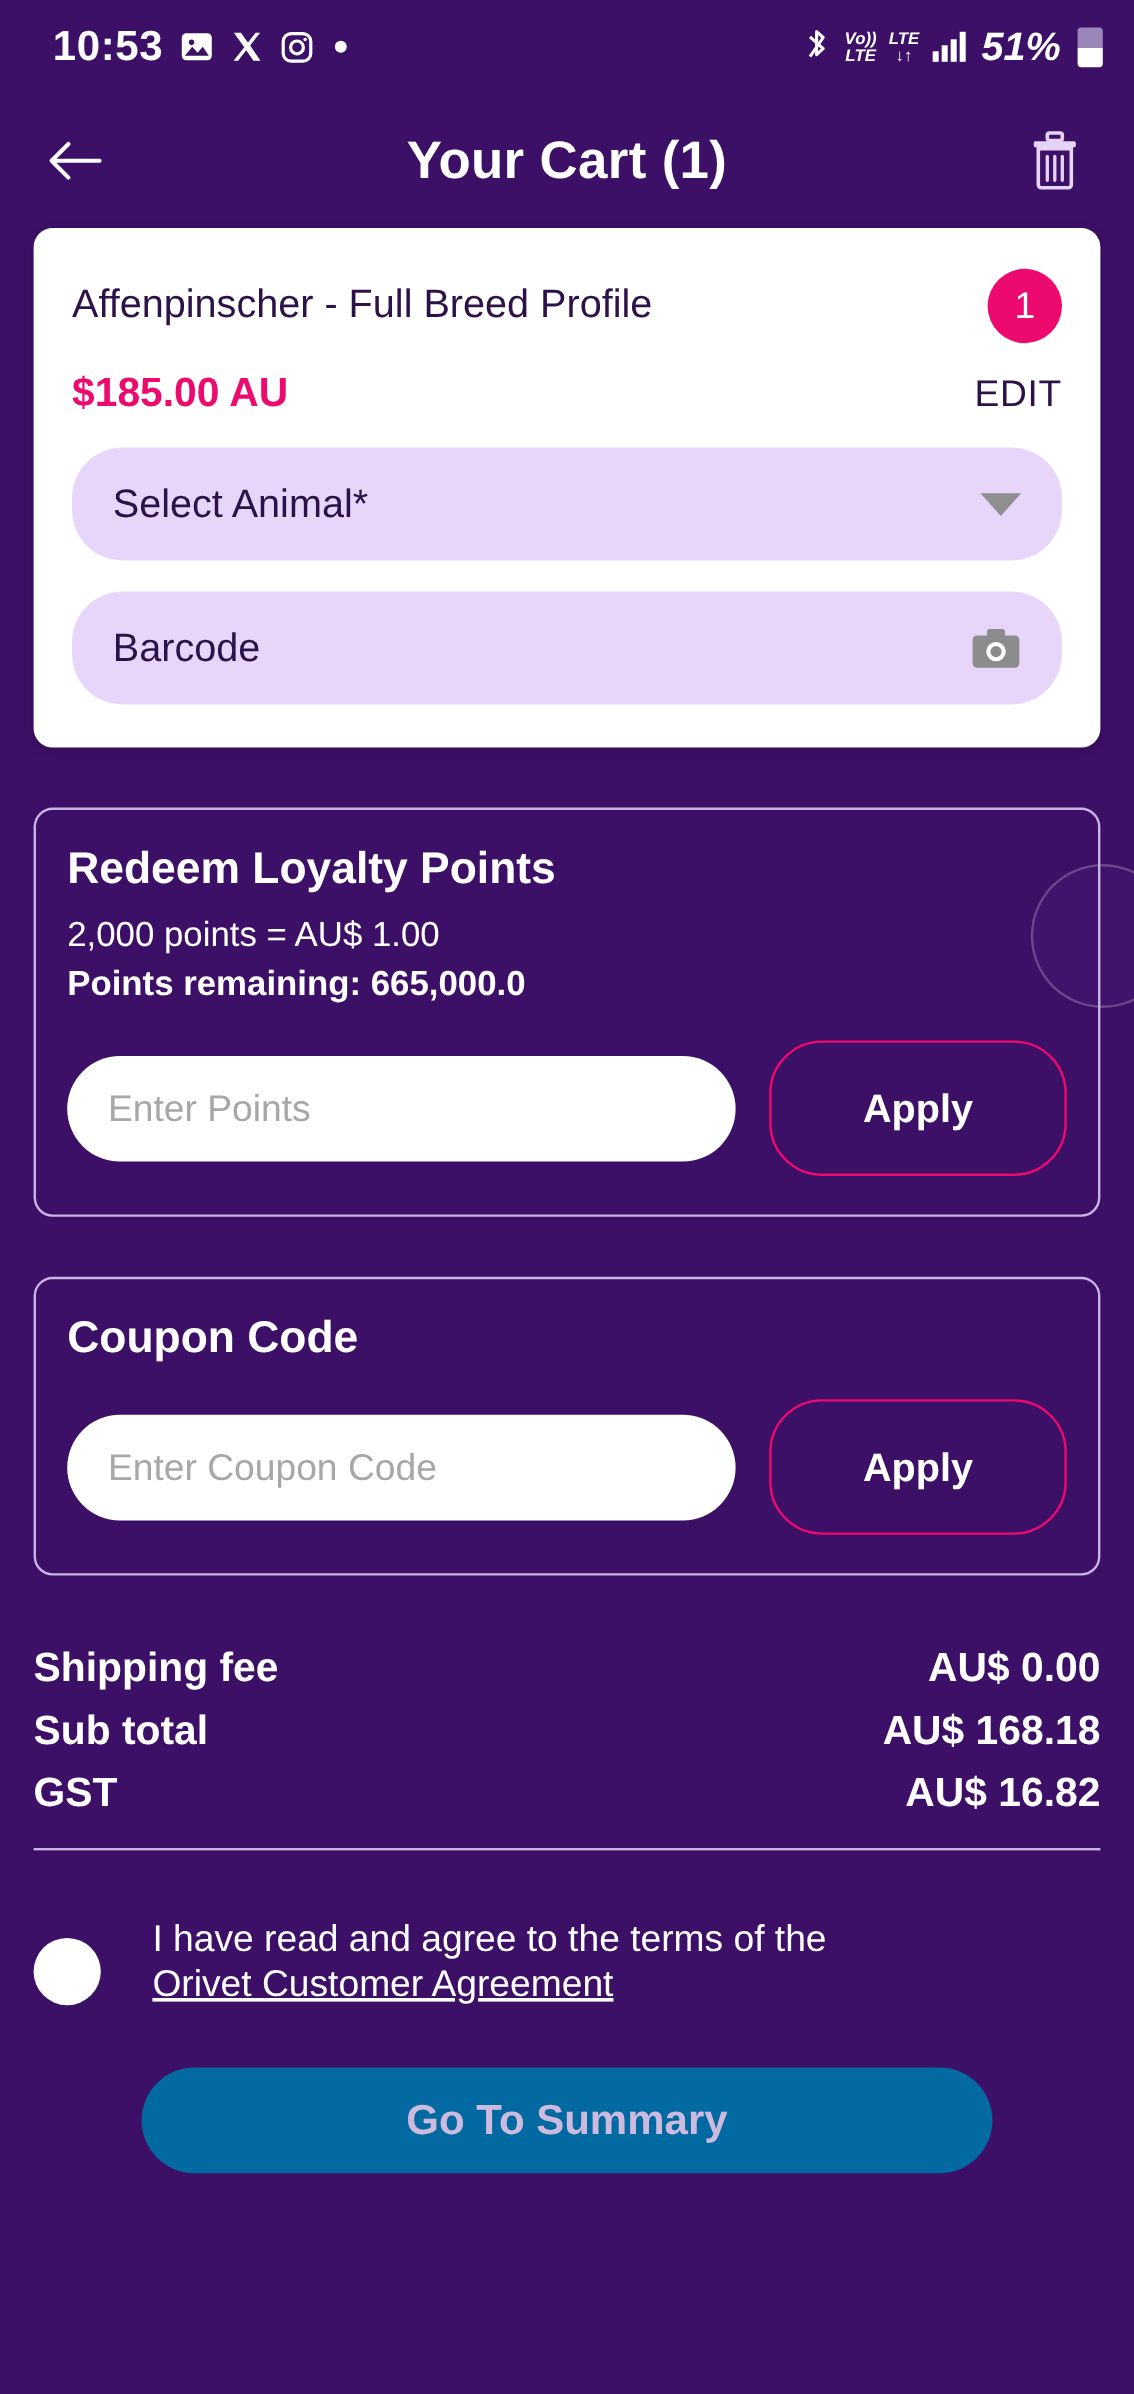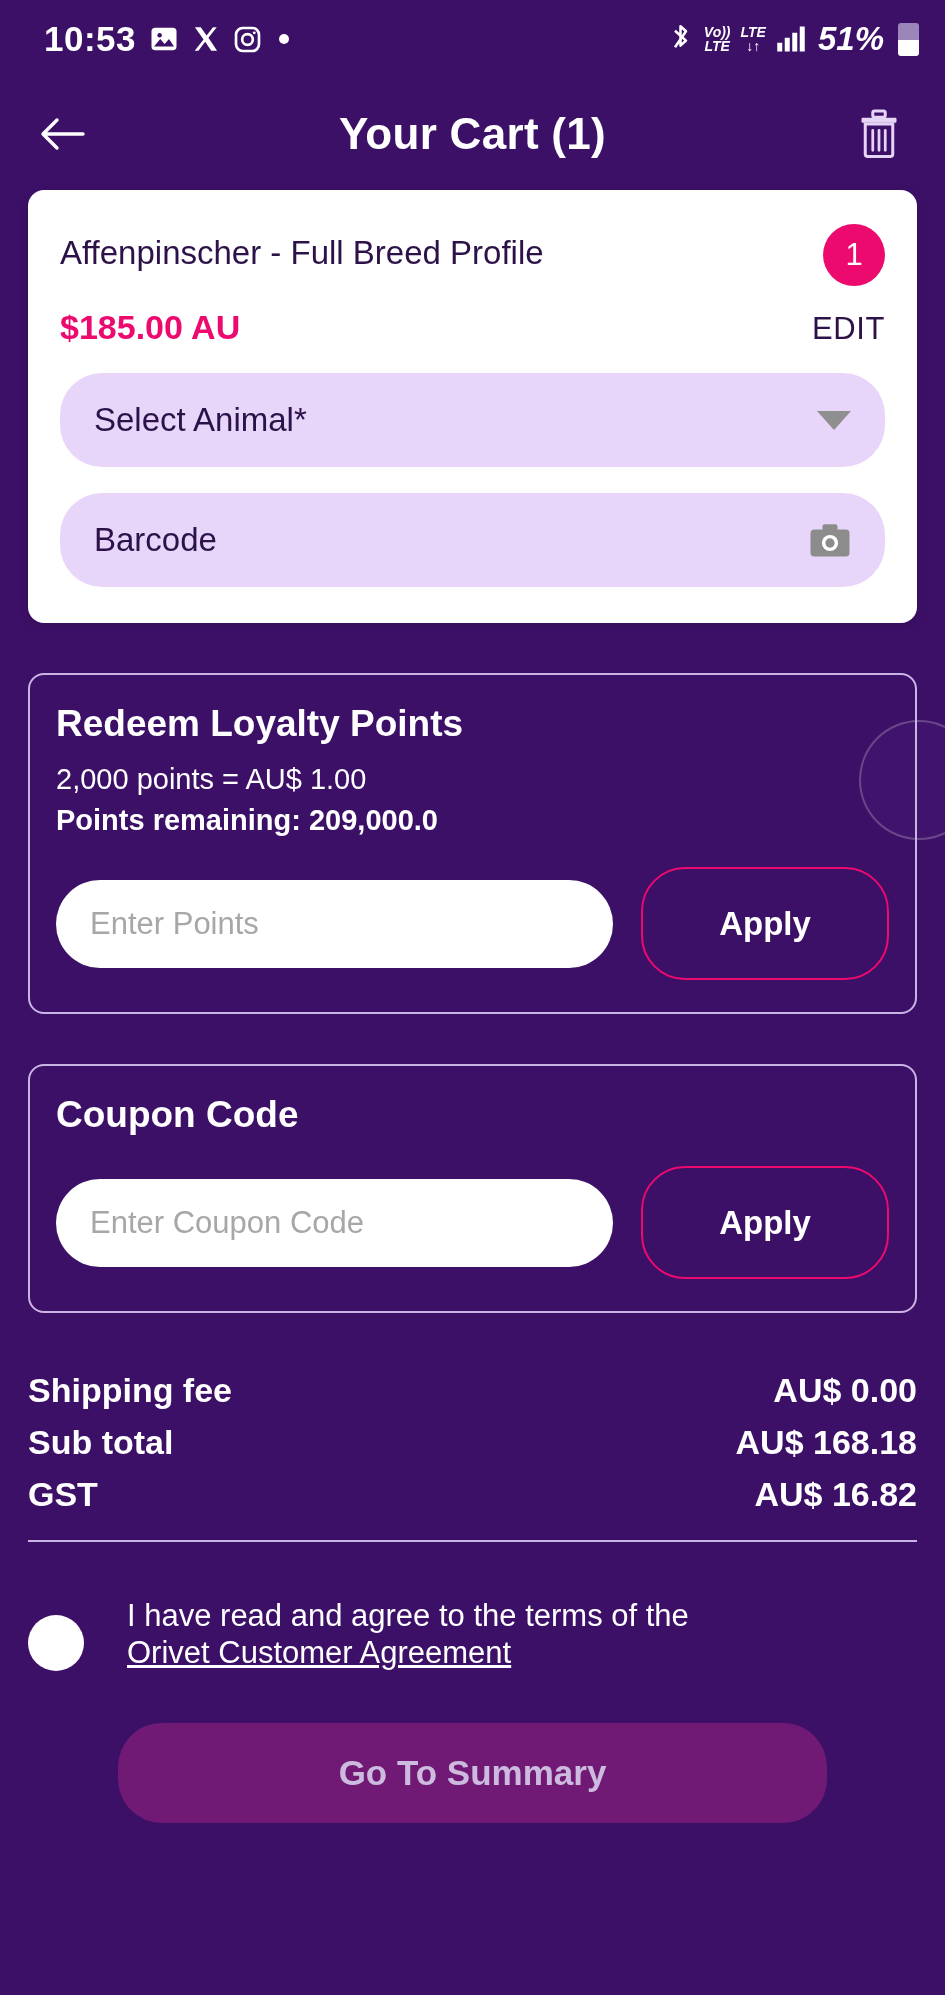--- a/index.html
+++ b/index.html
@@ -178,23 +178,23 @@
     width: 56px; height: 56px; border-radius: 50%;
     background: #fff; flex: none; margin-top: 6px;
     cursor: pointer;
   }
   .terms-text { color: #fff; font-size: 31px; line-height: 1.18; }
   .terms-link { text-decoration: underline; cursor: pointer; }
 
   
   .cta-wrap { padding: 0 90px; margin-top: 52px; position: relative; z-index: 1; }
   .cta-btn {
-    width: 100%; height: 100px;
+    width: 100%; height: 88px;
     border: none; border-radius: 44px;
-    background: #701a75;
+    background: #0369a1;
     color: #cdbbdf;
     font-size: 35px; font-weight: 700;
     font-family: "Liberation Sans", sans-serif;
     cursor: pointer;
   }
 </style>
 </head>
 <body>
 
 <div class="phone">
@@ -295,21 +295,21 @@
               <circle cx="14" cy="14" r="5.4" fill="#ffffff"></circle>
               <circle cx="14" cy="14" r="3.1" fill="#8c8c8c"></circle>
             </svg>
         </span>
       </div>
     </div>
 
     <div class="panel">
       <div class="panel-title">Redeem Loyalty Points</div>
       <div class="panel-sub">2,000 points = AU$ 1.00</div>
-      <div class="panel-sub bold">Points remaining: 209,000.0</div>
+      <div class="panel-sub bold">Points remaining: 665,000.0</div>
       <div class="panel-row">
         <input class="text-input" type="text" placeholder="Enter Points" style="">
         <button class="apply-btn">Apply</button>
       </div>
     </div>
 
     <div class="panel">
       <div class="panel-title">Coupon Code</div>
       <div class="panel-row">
         <input class="text-input" type="text" placeholder="Enter Coupon Code" style="">

